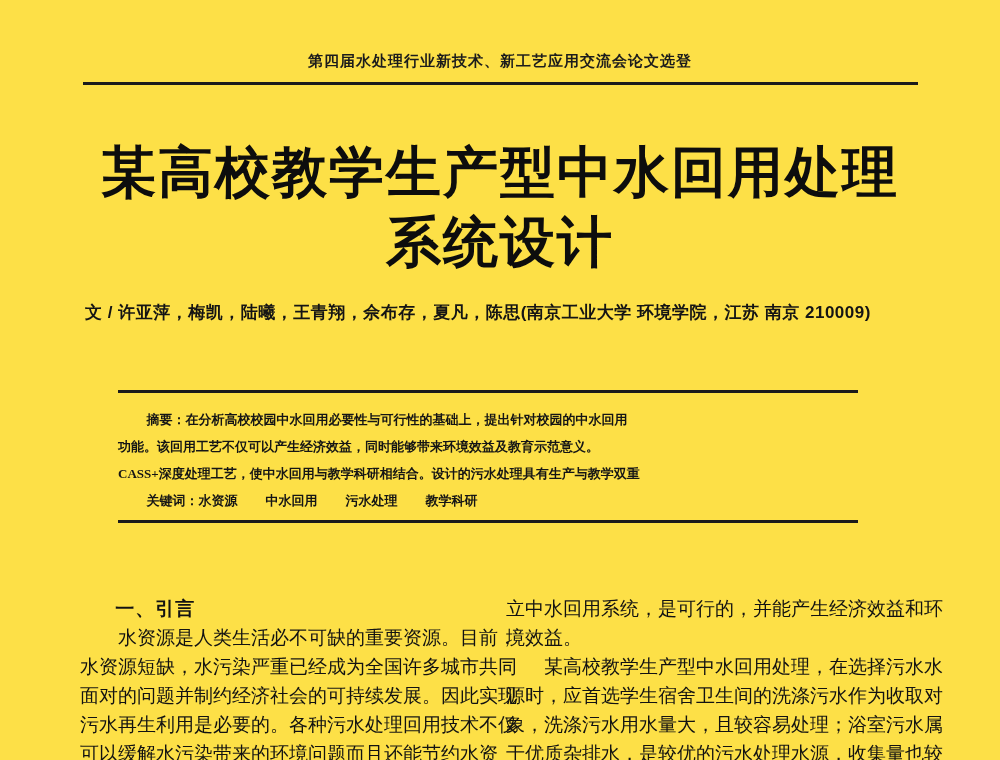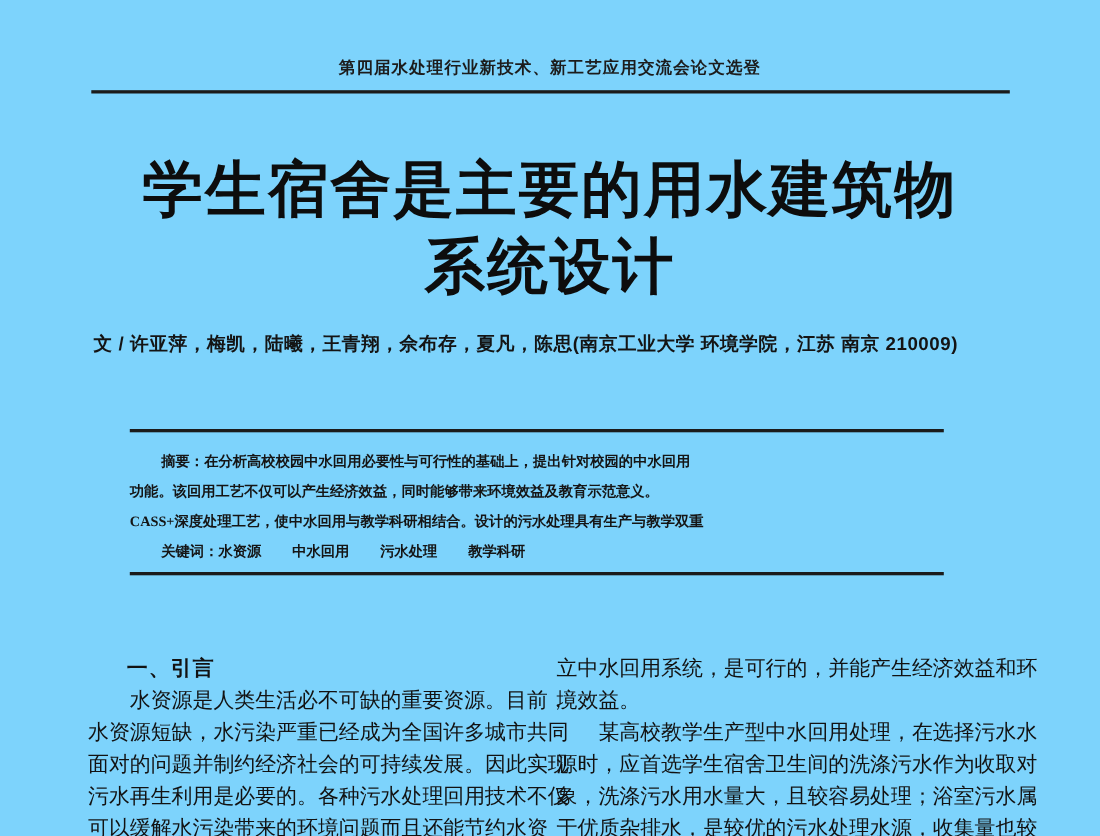--- a/index.html
+++ b/index.html
@@ -5,21 +5,21 @@
   html, body {
     margin: 0;
     padding: 0;
     background: #e8e8e8;
   }
   .page {
     position: relative;
     width: 1000px;
     height: 760px;
     margin: 0 auto;
-    background: #7dd3fc;
+    background: #fde047;
     overflow: hidden;
     color: #161616;
     font-family: "Liberation Serif", "DejaVu Serif", serif;
   }
 
   
   .journal-header {
     position: absolute;
     top: 52px;
     left: 0;
@@ -111,21 +111,21 @@
 </head>
 <body>
 
 <div class="page">
 
   <div class="journal-header">第四届水处理行业新技术、新工艺应用交流会论文选登</div>
 
   <div class="header-rule"></div>
 
   <h1 class="paper-title">
-    <span>学生宿舍是主要的用水建筑物</span>
+    <span>某高校教学生产型中水回用处理</span>
     <span>系统设计</span>
   </h1>
 
   <div class="byline">文 / 许亚萍，梅凯，陆曦，王青翔，佘布存，夏凡，陈思(南京工业大学 环境学院，江苏 南京 210009)</div>
 
   <div class="abstract">
     <p class="abs-line indent">
       <span class="abs-label">摘要：</span><span>在分析高校校园中水回用必要性与可行性的基础上，提出针对校园的中水回用</span>
     </p>
     <p class="abs-line">功能。该回用工艺不仅可以产生经济效益，同时能够带来环境效益及教育示范意义。</p>

